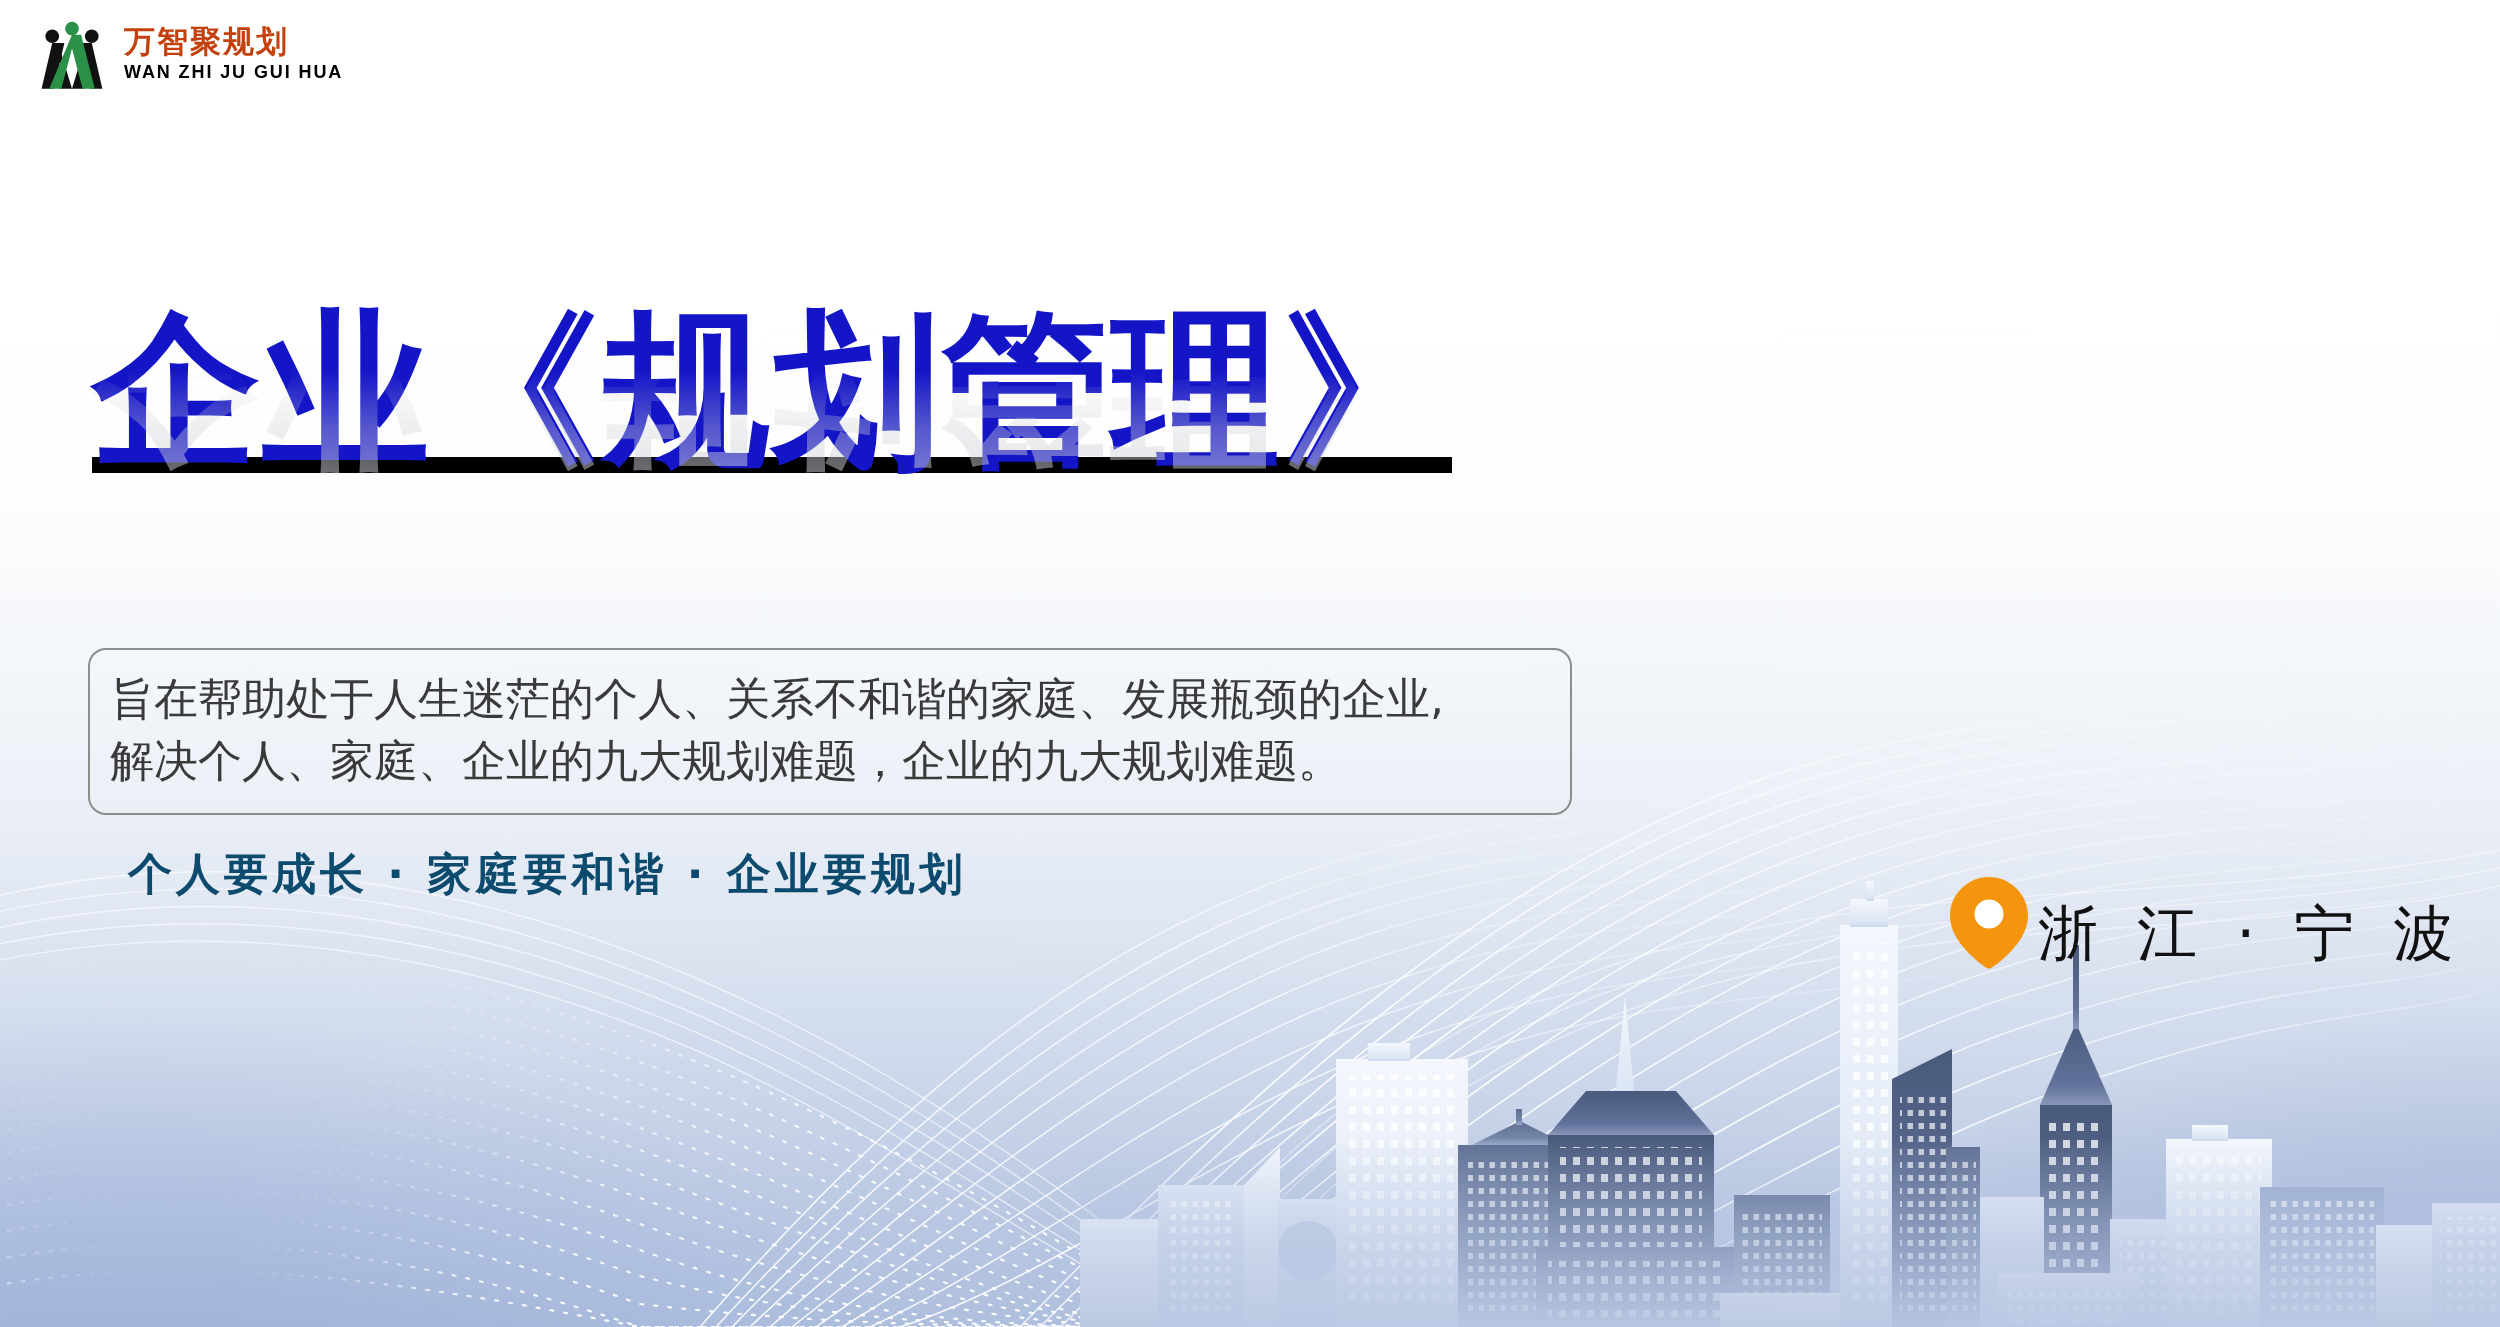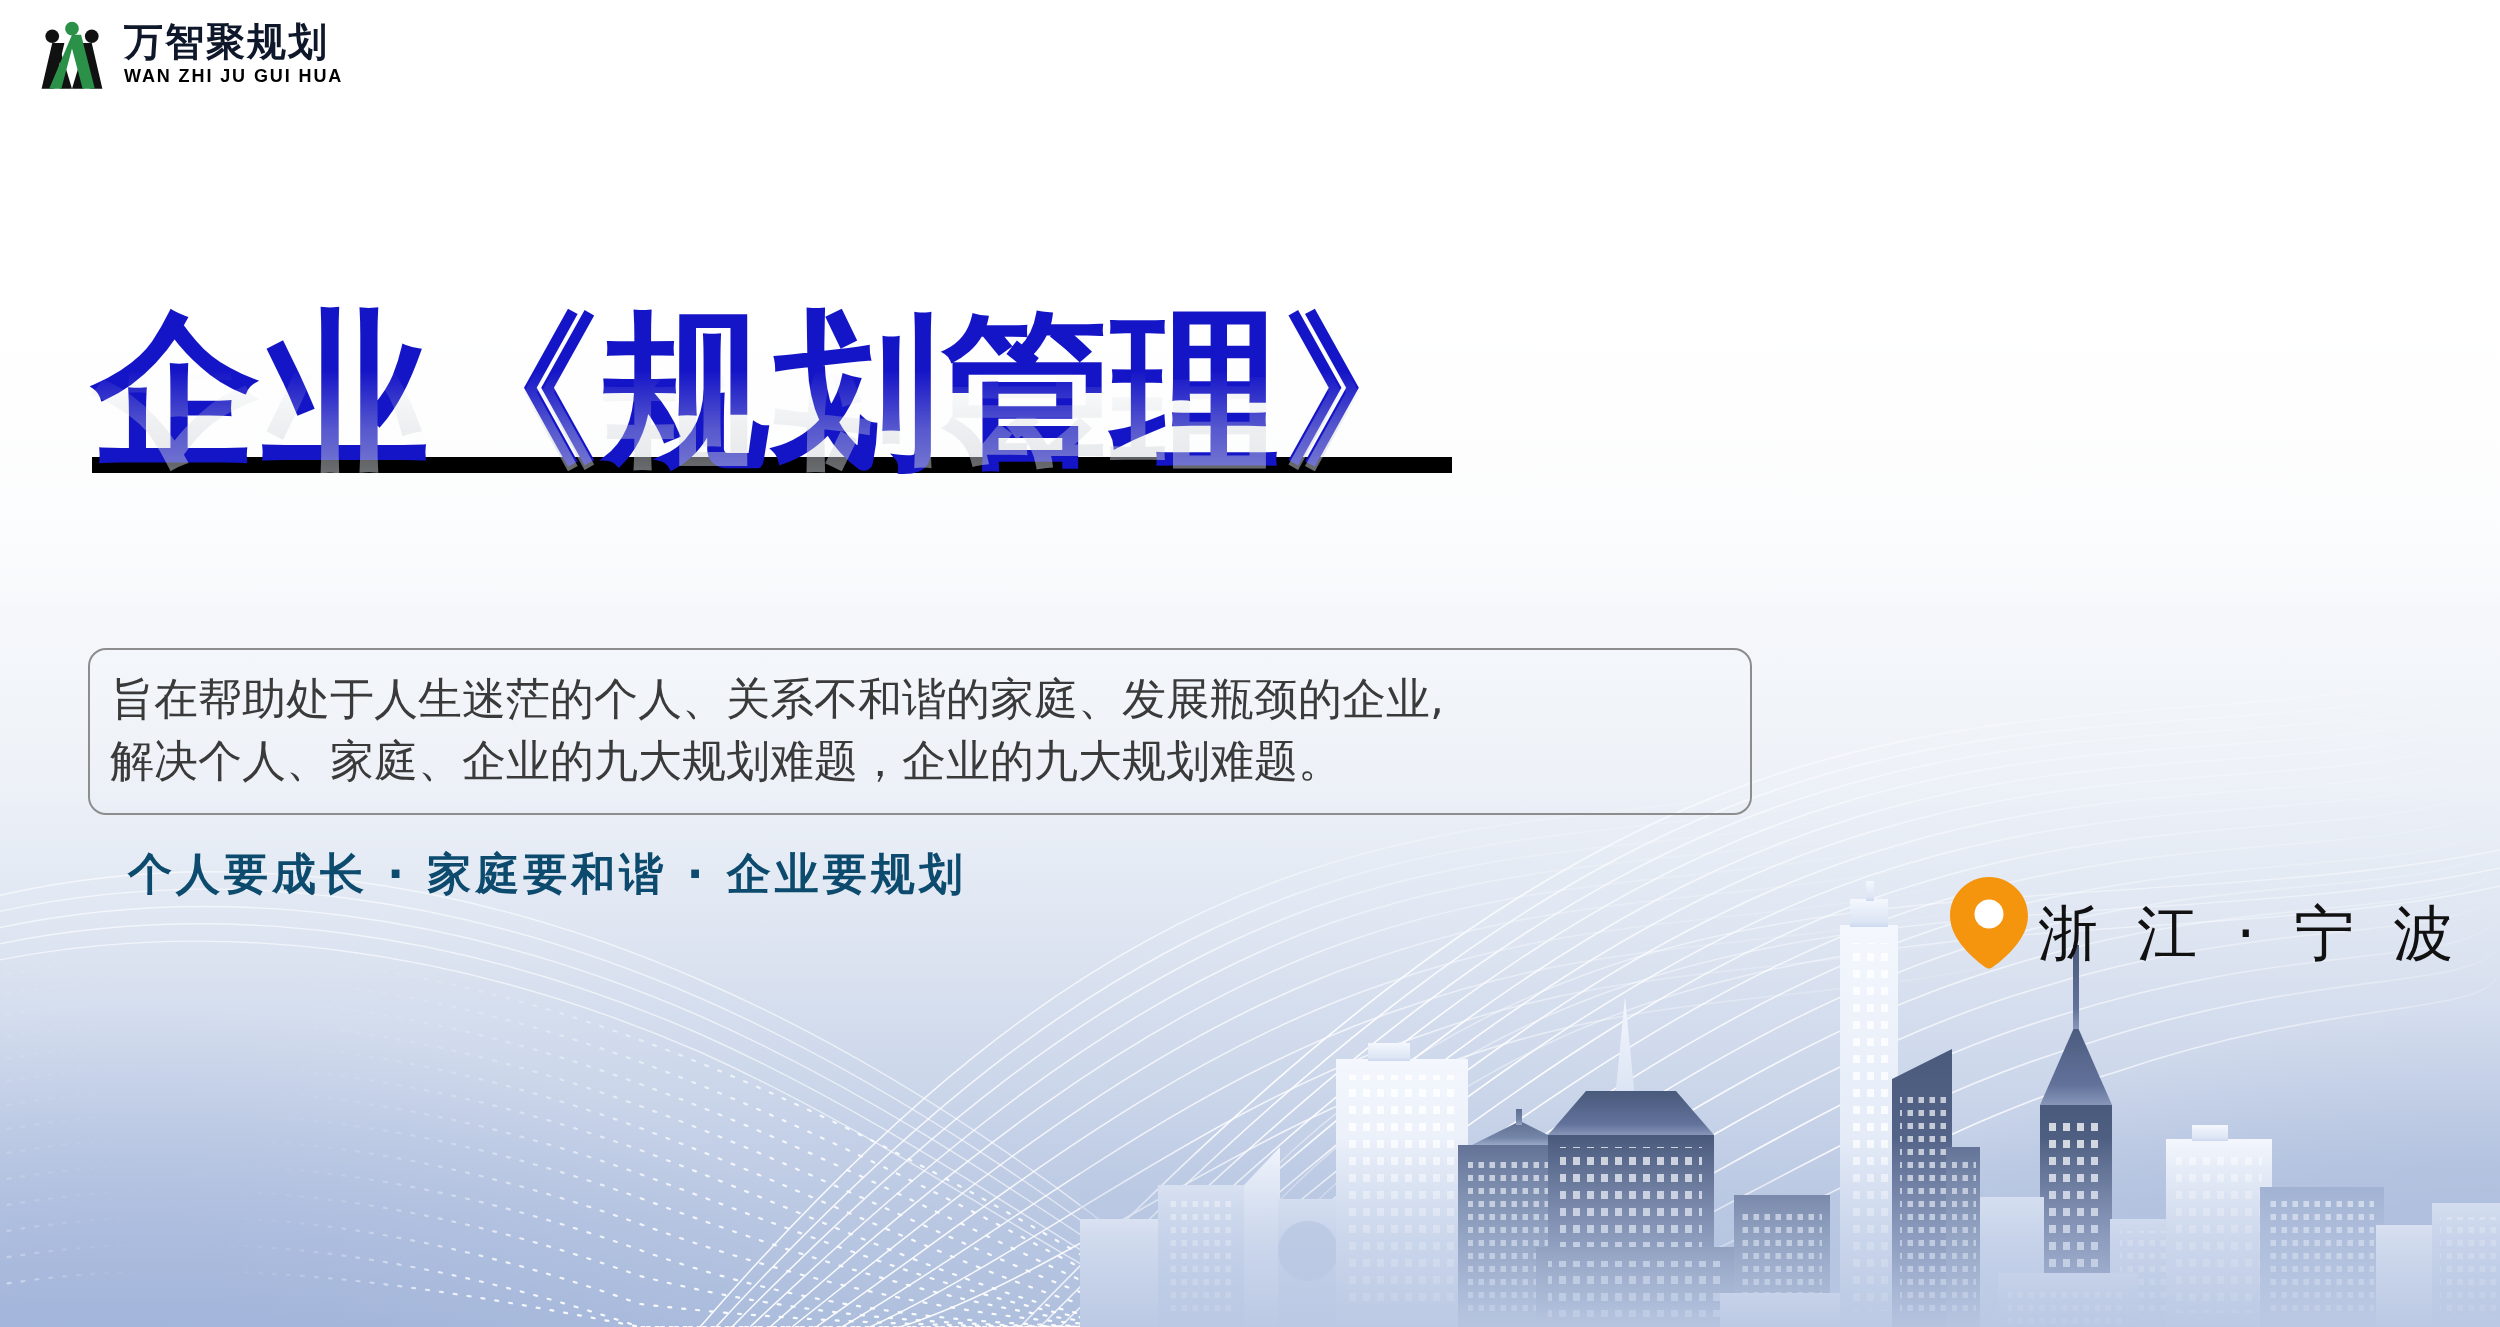--- a/index.html
+++ b/index.html
@@ -53,21 +53,21 @@
 
   
   .logo{
     position:absolute;left:34px;top:18px;
     display:flex;align-items:center;gap:14px;
   }
   .logo-mark{width:76px;height:72px;flex:0 0 auto;}
   .logo-text{display:flex;flex-direction:column;justify-content:center;}
   .logo-cn{
     font-family:"DejaVu Serif","Liberation Serif",serif;
-    font-size:39px;font-weight:700;color:#0f172a;
+    font-size:31px;font-weight:700;color:#c2410c;
     letter-spacing:2px;line-height:1.08;white-space:nowrap;
   }
   .logo-en{
     font-family:"Liberation Sans",sans-serif;
     font-size:18px;font-weight:700;color:#000000;
     letter-spacing:1.9px;line-height:1.25;margin-top:3px;white-space:nowrap;
   }
 
   
   .title-wrap{position:absolute;left:92px;top:306px;text-decoration:underline;}
@@ -89,21 +89,21 @@
     transform-origin:top;
     -webkit-mask-image:linear-gradient(to top, rgba(0,0,0,0) 12%, rgba(0,0,0,.42) 62%, rgba(0,0,0,.62) 100%);
     mask-image:linear-gradient(to top, rgba(0,0,0,0) 12%, rgba(0,0,0,.42) 62%, rgba(0,0,0,.62) 100%);
     height:118px;overflow:hidden;
     opacity:.85;
   }
 
   
   .desc-box{
     position:absolute;left:88px;top:648px;
-    width:1664px;
+    width:1484px;
     box-sizing:border-box;
     border:2px solid #8d8d8d;
     border-radius:18px;
     padding:18px 20px 20px 20px;
     background:rgba(255,255,255,0);
   }
   .desc-line{
     font-family:"DejaVu Sans","Liberation Sans",sans-serif;
     font-size:44px;color:#3a3a3a;
     line-height:1.42;white-space:nowrap;

